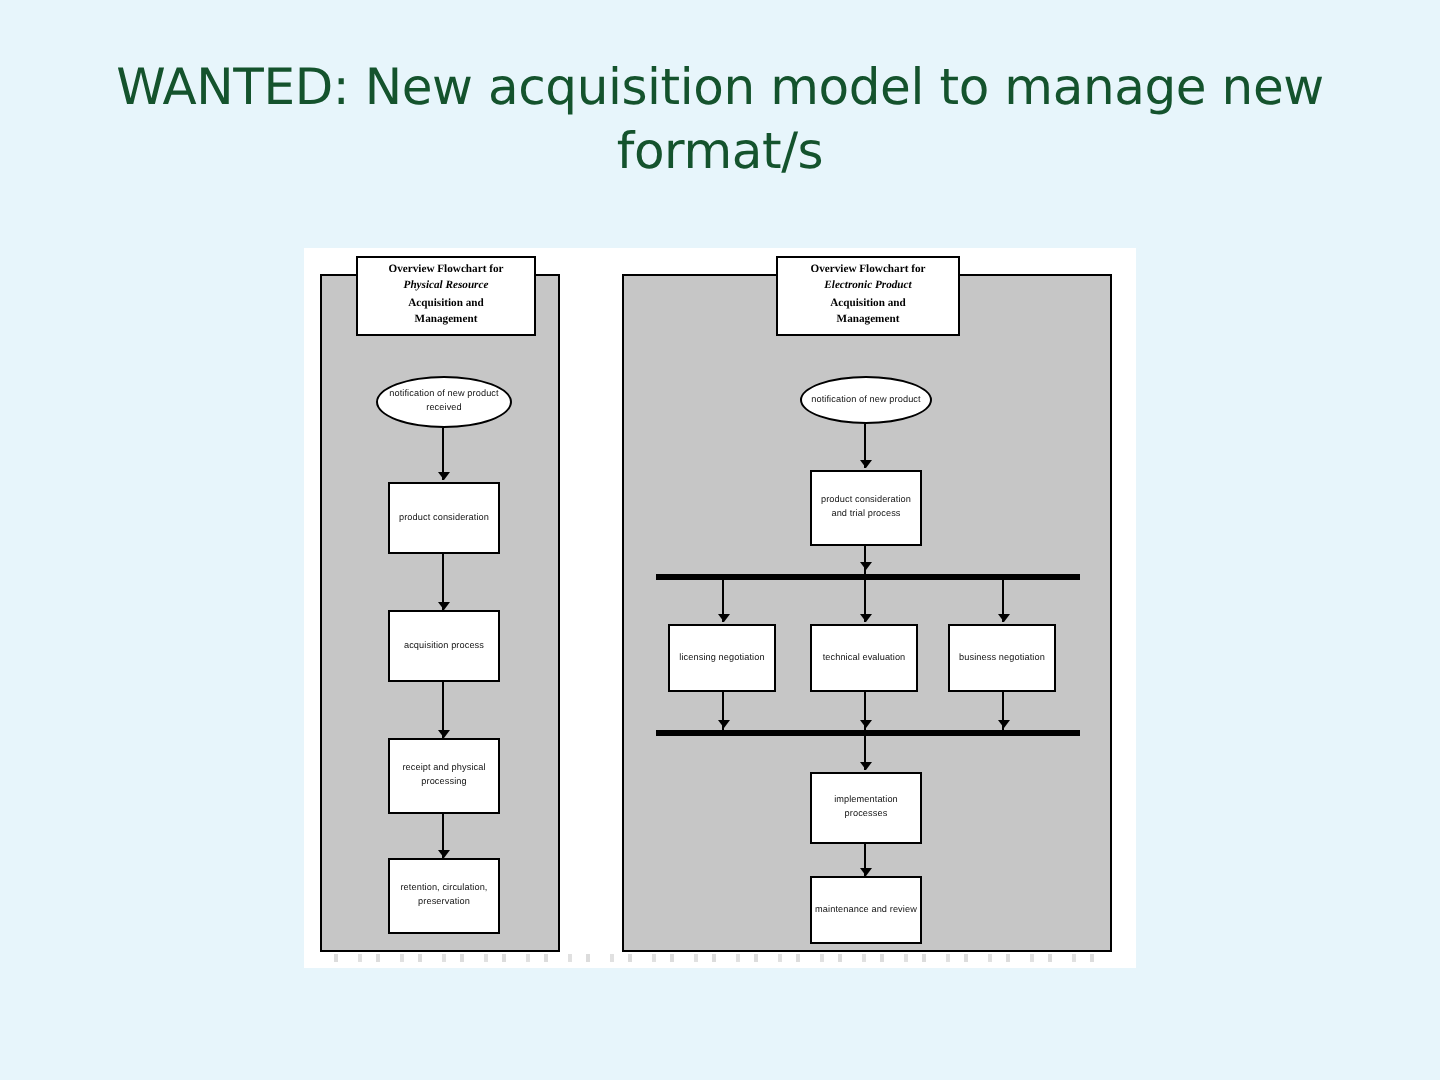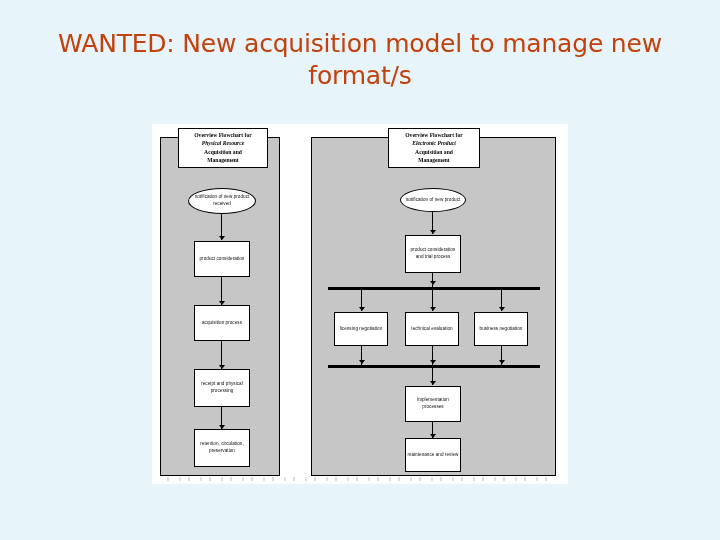--- a/index.html
+++ b/index.html
@@ -17,21 +17,21 @@
 
   
   #slide-title {
     position: absolute;
     left: 30px;
     top: 28px;
     width: 660px;
     text-align: center;
     font-size: 25px;
     line-height: 1.28;
-    color: #c2410c;
+    color: #14532d;
     font-family: "DejaVu Sans", sans-serif;
     letter-spacing: -0.2px;
   }
 
   
   #diagram-figure {
     position: absolute;
     left: 152px;
     top: 124px;
     width: 416px;

